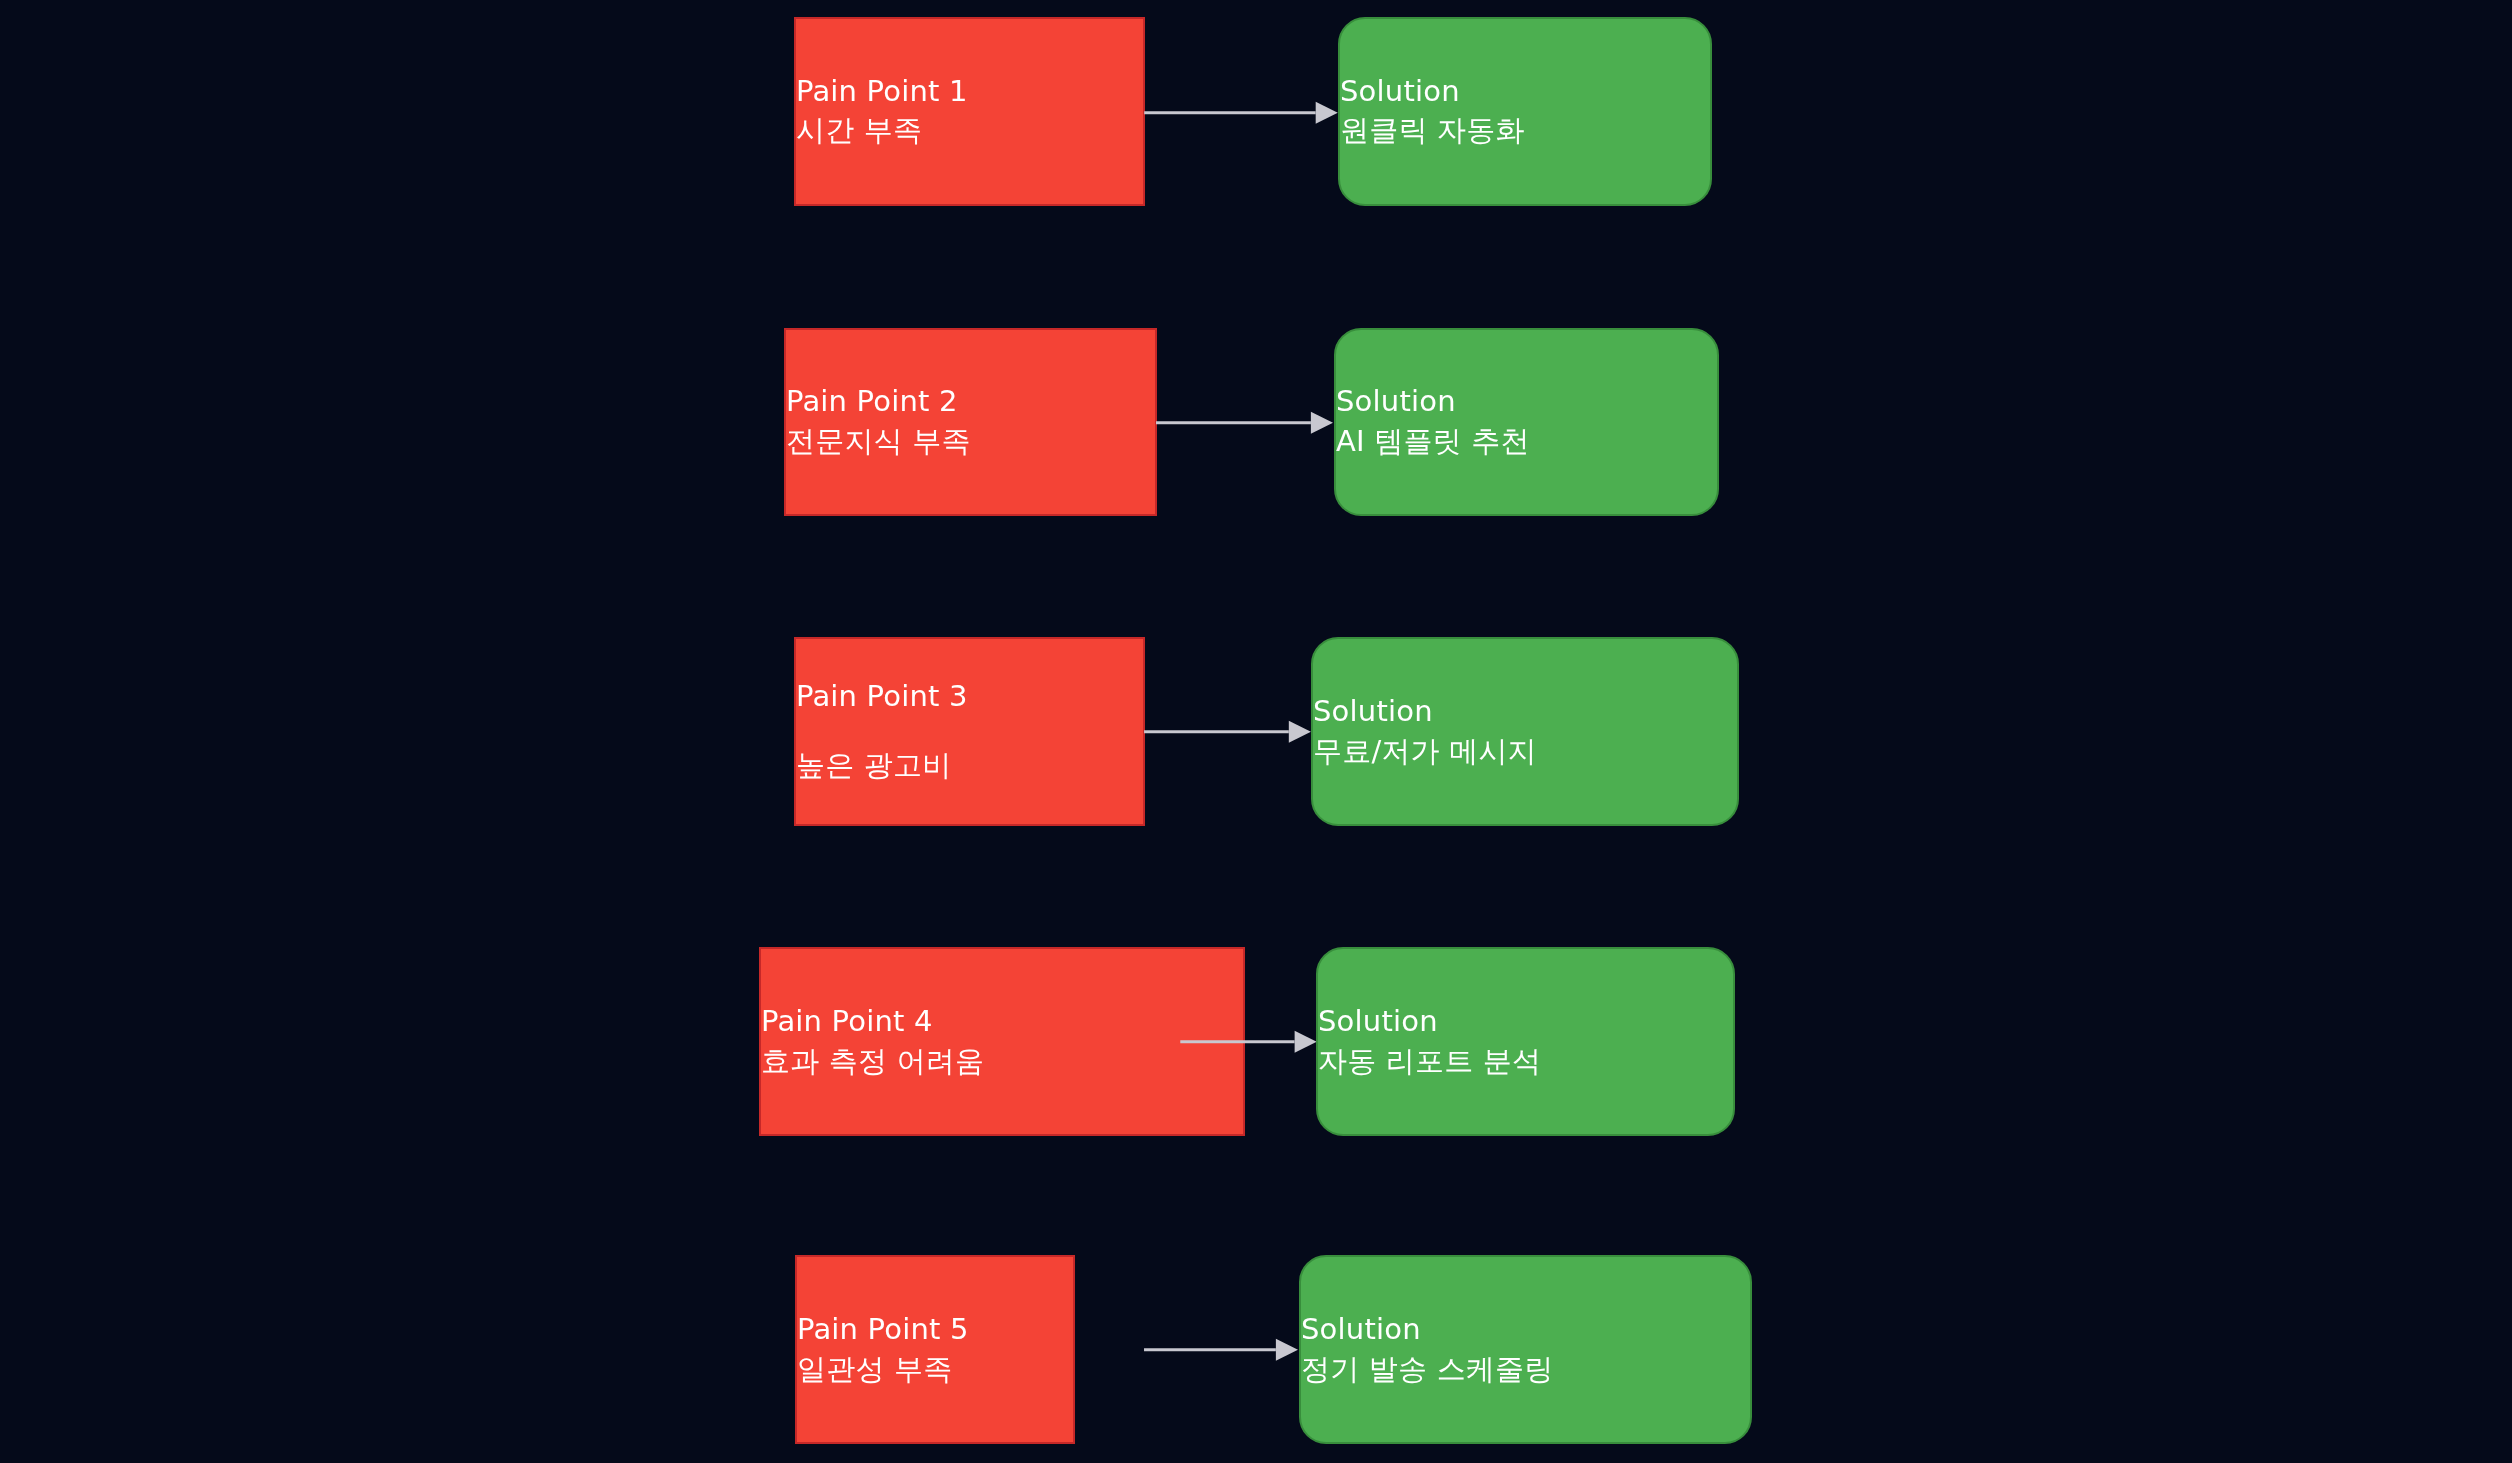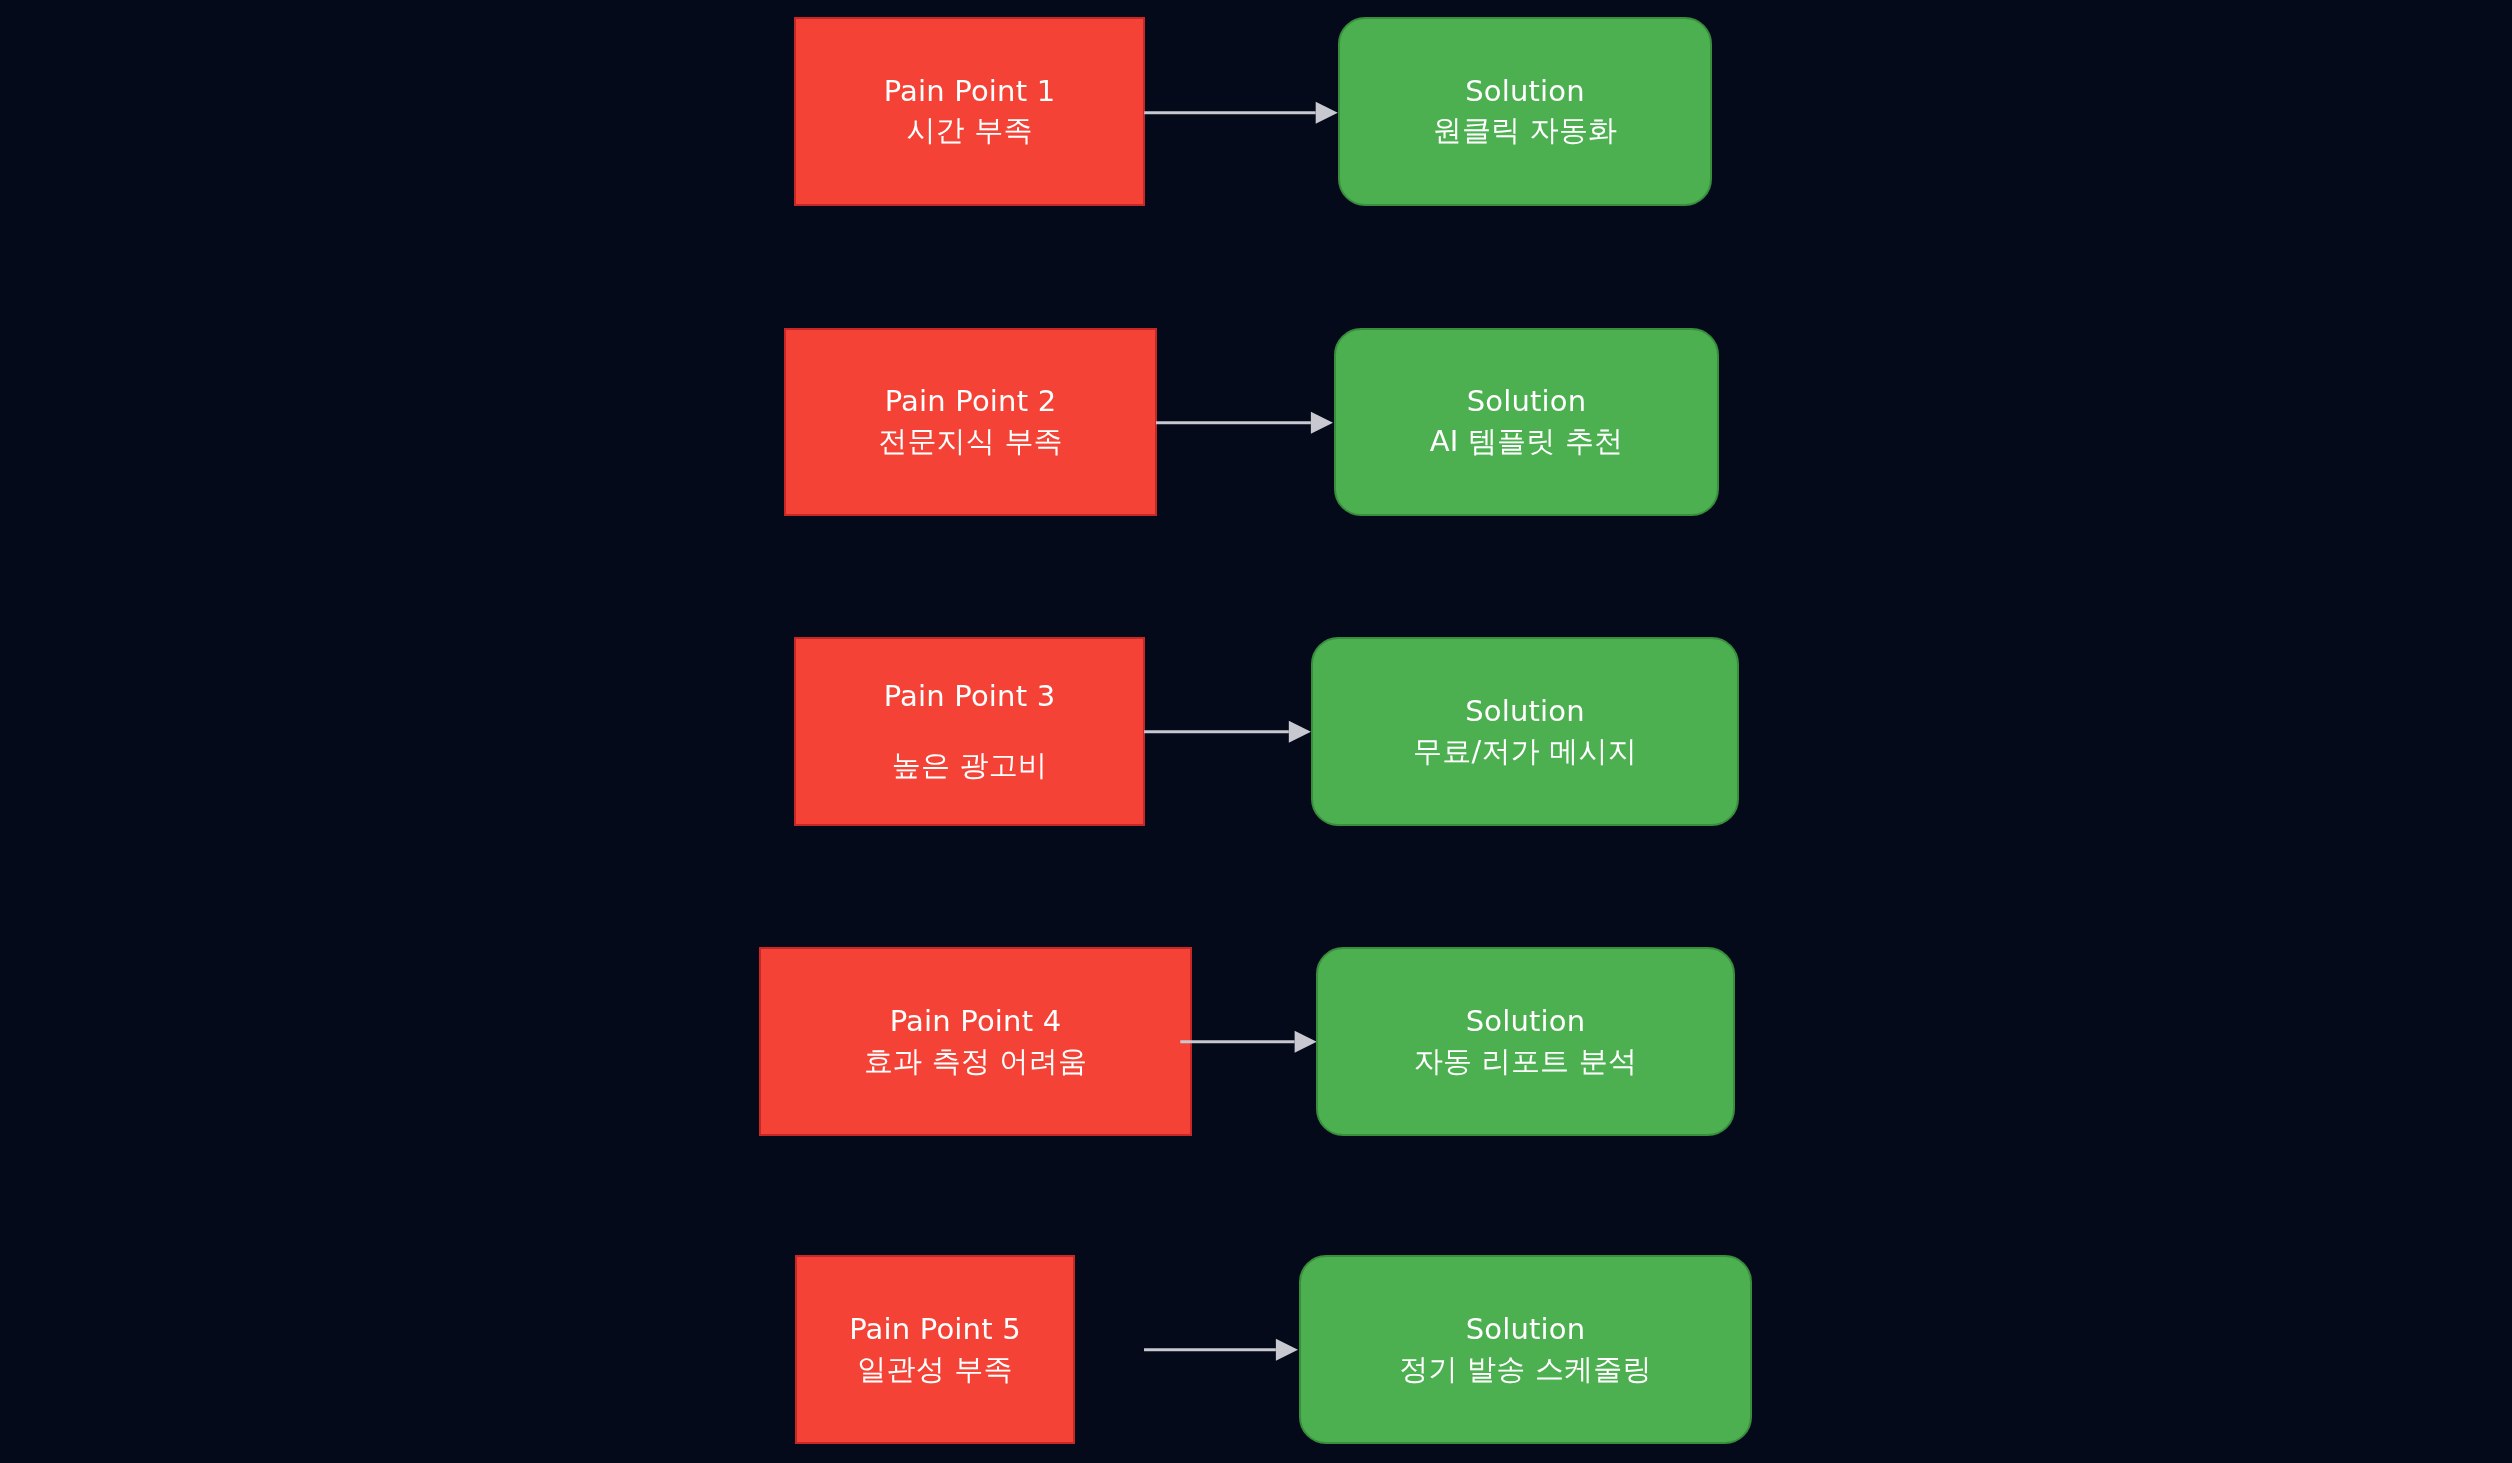--- a/index.html
+++ b/index.html
@@ -14,21 +14,21 @@
     height: 1464px;
     background: #050a1a;
     overflow: hidden;
     font-family: "DejaVu Sans", "Liberation Sans", sans-serif;
   }
   .node {
     position: absolute;
     box-sizing: border-box;
     display: flex;
     flex-direction: column;
-    align-items: center;
+    align-items: flex-start;
     justify-content: center;
     text-align: center;
     color: #ffffff;
     line-height: 1.28;
     border-style: solid;
     border-width: 2.8px;
     -webkit-font-smoothing: antialiased;
   }
   .node .line1,
   .node .line2 {
@@ -100,21 +100,21 @@
     <svg width="167" height="29.5" viewBox="0 0 181 32">
       <line x1="0" y1="16" x2="157" y2="16" stroke="#c8c8d0" stroke-width="3"></line>
       <polygon points="157,4 181,16 157,28" fill="#c8c8d0"></polygon>
     </svg>
   </div>
   <div class="node solution" style="left:1311px; top:637px; width:428px; height:189px;">
     <span class="line1">Solution</span>
     <span class="line2">무료/저가 메시지</span>
   </div>
 
-  <div class="node pain" style="left:759px; top:947px; width:433px; height:189px;">
+  <div class="node pain" style="left:759px; top:947px; width:486px; height:189px;">
     <span class="line1">Pain Point 4</span>
     <span class="line2">효과 측정 어려움</span>
   </div>
   <div class="connector" style="left:1180px; top:1027px; width:137px; height:29.5px;">
     <svg width="137" height="29.5" viewBox="0 0 148 32">
       <line x1="0" y1="16" x2="124" y2="16" stroke="#c8c8d0" stroke-width="3"></line>
       <polygon points="124,4 148,16 124,28" fill="#c8c8d0"></polygon>
     </svg>
   </div>
   <div class="node solution" style="left:1316px; top:947px; width:419px; height:189px;">

